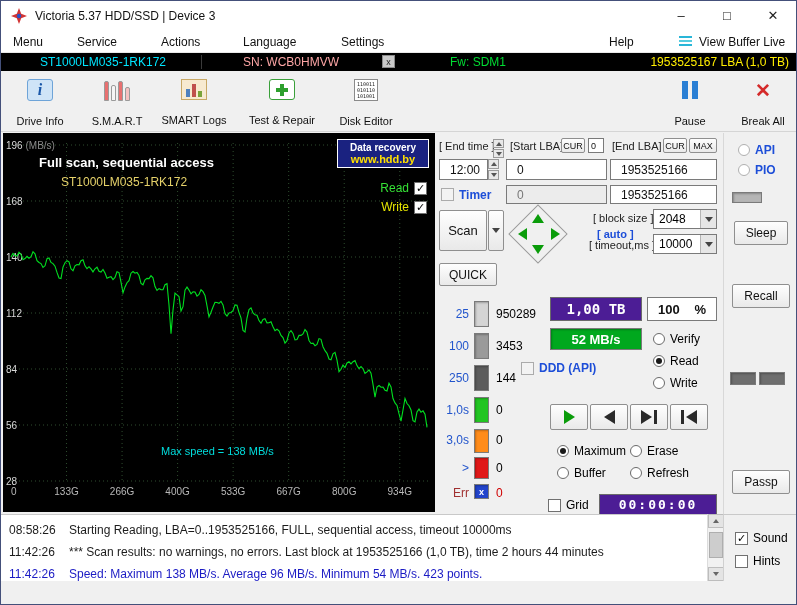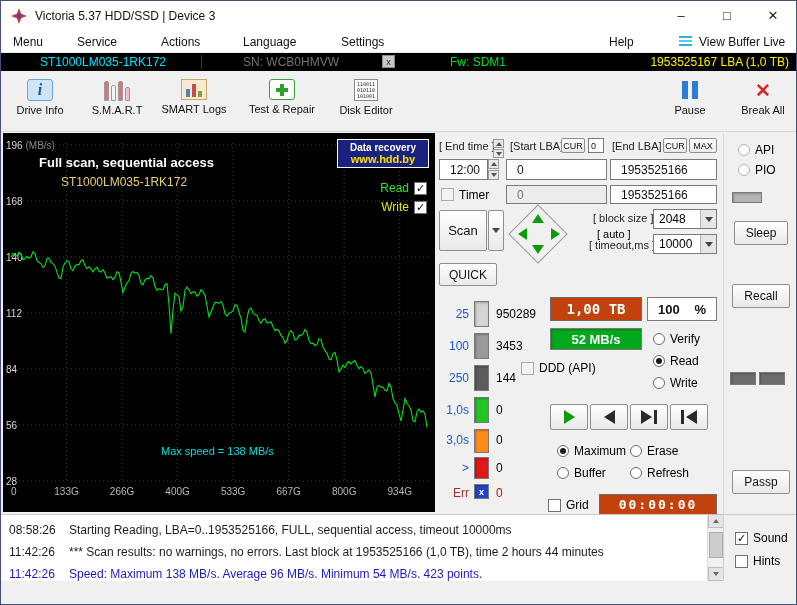--- a/index.html
+++ b/index.html
@@ -6,38 +6,38 @@
   body{margin:0;background:#fff;font-family:"Liberation Sans",sans-serif;}
   .win{position:relative;width:797px;height:605px;background:#f0f0f0;border:1px solid #44507a;overflow:hidden;font-size:12px;color:#000;}
   .abs{position:absolute;}
   .titlebar{background:#fff;}
   .wbtn{width:46px;height:29px;display:flex;align-items:center;justify-content:center;font-size:13px;color:#222;}
   .menubar{background:#fff;border-bottom:1px solid #e8e8e8;}
   .mitem{display:inline-block;padding:0 4px;line-height:22px;color:#111;}
   .infobar{background:#000;color:#fff;}
   .iseg{position:absolute;top:0;height:18px;line-height:18px;text-align:center;font-size:12px;}
   .tbtn{position:absolute;top:4px;height:54px;display:flex;flex-direction:column;align-items:center;justify-content:flex-start;padding-top:4px;}
-  .tlabel{font-size:11px;color:#111;margin-top:3px;white-space:nowrap;}
+  .tlabel{font-size:11px;color:#111;margin-top:14px;white-space:nowrap;}
   .btn{display:flex;align-items:center;justify-content:center;background:linear-gradient(#fefefe,#e9e9e9);border:1px solid #8f8f8f;border-radius:2px;font-size:12px;color:#111;}
   .field{background:#fff;border:1px solid #7a7a7a;display:flex;align-items:center;padding:0 10px;font-size:12px;color:#111;overflow:hidden;white-space:nowrap;}
   .field.dis{background:#ececec;color:#777;}
   .combo{background:#fff;border:1px solid #7a7a7a;display:flex;align-items:center;justify-content:space-between;padding-left:5px;font-size:12px;}
   .cArrow{width:16px;align-self:stretch;background:#e6e6e6;border-left:1px solid #b4b4b4;display:flex;align-items:center;justify-content:center;}
   .tdn{width:0;height:0;border-left:4px solid transparent;border-right:4px solid transparent;border-top:5px solid #444;}
   .tup{width:0;height:0;border-left:3px solid transparent;border-right:3px solid transparent;border-bottom:4px solid #555;}
   .tdn2{width:0;height:0;border-left:3px solid transparent;border-right:3px solid transparent;border-top:4px solid #555;}
   .chk{width:13px;height:13px;background:#fff;border:1px solid #707070;display:inline-flex;align-items:center;justify-content:center;font-size:11px;line-height:1;color:#000;flex:none;}
   .chk.dis{border-color:#ababab;background:#f3f3f3;}
   .radio{width:12px;height:12px;border:1px solid #6a6a6a;border-radius:50%;background:#fff;display:inline-block;position:relative;flex:none;}
   .radio.on::after{content:"";position:absolute;left:2px;top:2px;right:2px;bottom:2px;background:#1a1a1a;border-radius:50%;}
   .radio.dis{border-color:#b0b0b0;}
   .rrow{display:flex;align-items:center;gap:5px;}
-  .dim{color:#000000;}
+  .dim{color:#1d4ed8;font-weight:bold;}
   .seg{font-family:"DejaVu Sans Mono",monospace;font-weight:bold;}
-  .blackdisp{background:#c2410c;color:#fff;border:1px solid #6a6a6a;display:flex;align-items:center;justify-content:center;}
+  .blackdisp{background:#4c1d95;color:#fff;border:1px solid #6a6a6a;display:flex;align-items:center;justify-content:center;}
   .sunken{border:1px solid #7a7a7a;box-shadow:inset 1px 1px 2px rgba(0,0,0,.25);}
   .spinbtn{width:11px;height:9px;background:#e8e8e8;border:1px solid #9a9a9a;display:flex;align-items:center;justify-content:center;}
   .trR{width:0;height:0;border-top:7px solid transparent;border-bottom:7px solid transparent;border-left:11px solid #2a2a2a;}
   .trL{width:0;height:0;border-top:7px solid transparent;border-bottom:7px solid transparent;border-right:11px solid #2a2a2a;}
   .trR.green{border-left-color:#0a9c0a;}
   .vbar{width:3px;height:14px;background:#2a2a2a;}
   .padTri{position:absolute;width:0;height:0;}
   .statlbl{color:#2255cc;text-align:right;font-size:12px;}
   .loglist{background:#fff;font-size:12px;color:#1c1c1c;}
   .logrow{display:flex;height:22px;align-items:center;}
@@ -82,21 +82,21 @@
       <span style="display:block;width:13px;height:2px;background:#29b6d8;margin-bottom:2px"></span>
       <span style="display:block;width:13px;height:2px;background:#55ccdf;margin-bottom:2px"></span>
       <span style="display:block;width:13px;height:2px;background:#29b6d8"></span>
     </span>
     <span class="abs mitem" style="left:694px">View Buffer Live</span>
   </div>
 
   <div class="abs infobar" style="left:0;top:52px;width:795px;height:18px">
     <span class="iseg" style="left:4px;width:196px;color:#00e5ff">ST1000LM035-1RK172</span>
     <span class="abs" style="left:200px;top:2px;width:1px;height:14px;background:#3a3a3a"></span>
-    <span class="iseg" style="left:202px;width:176px;color:#737373">SN: WCB0HMVW</span>
+    <span class="iseg" style="left:202px;width:176px;color:#fca5a5">SN: WCB0HMVW</span>
     <span class="abs" style="left:381px;top:2px;width:13px;height:13px;background:#c9c9c9;color:#222;font-size:9px;line-height:12px;text-align:center;border:1px solid #8a8a8a"><span>x</span></span>
     <span class="iseg" style="left:398px;width:158px;color:#00dd33">Fw: SDM1</span>
     <span class="iseg" style="left:560px;width:228px;color:#ffee00;text-align:right">1953525167 LBA (1,0 TB)</span>
   </div>
 
   <div class="abs" style="left:0;top:70px;width:795px;height:61px;background:#f0f0f0;border-bottom:1px solid #d5d5d5">
     <div class="tbtn" style="left:8px;width:62px">
       <span style="width:26px;height:22px;background:#cfe4f7;border:1px solid #6ea4d8;border-radius:3px;display:flex;align-items:center;justify-content:center;font-family:'Liberation Serif',serif;font-style:italic;font-weight:bold;font-size:16px;color:#1a57a8">
           <span>i</span>
         </span>

